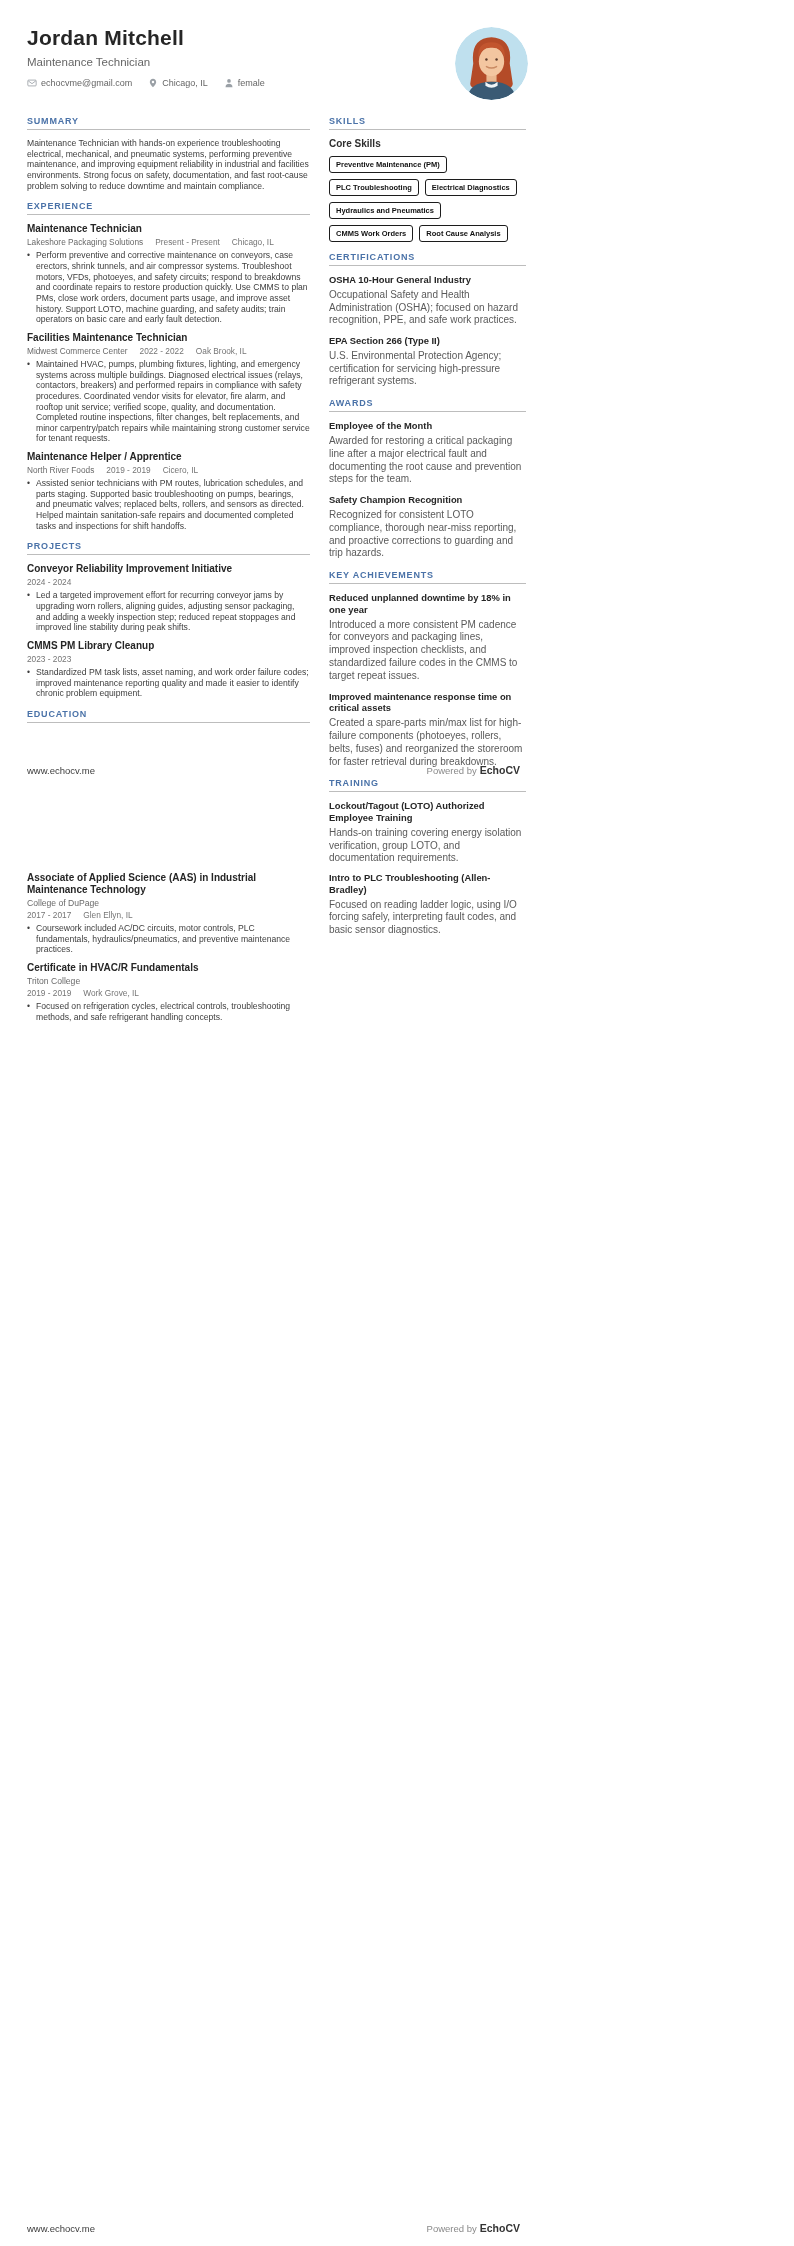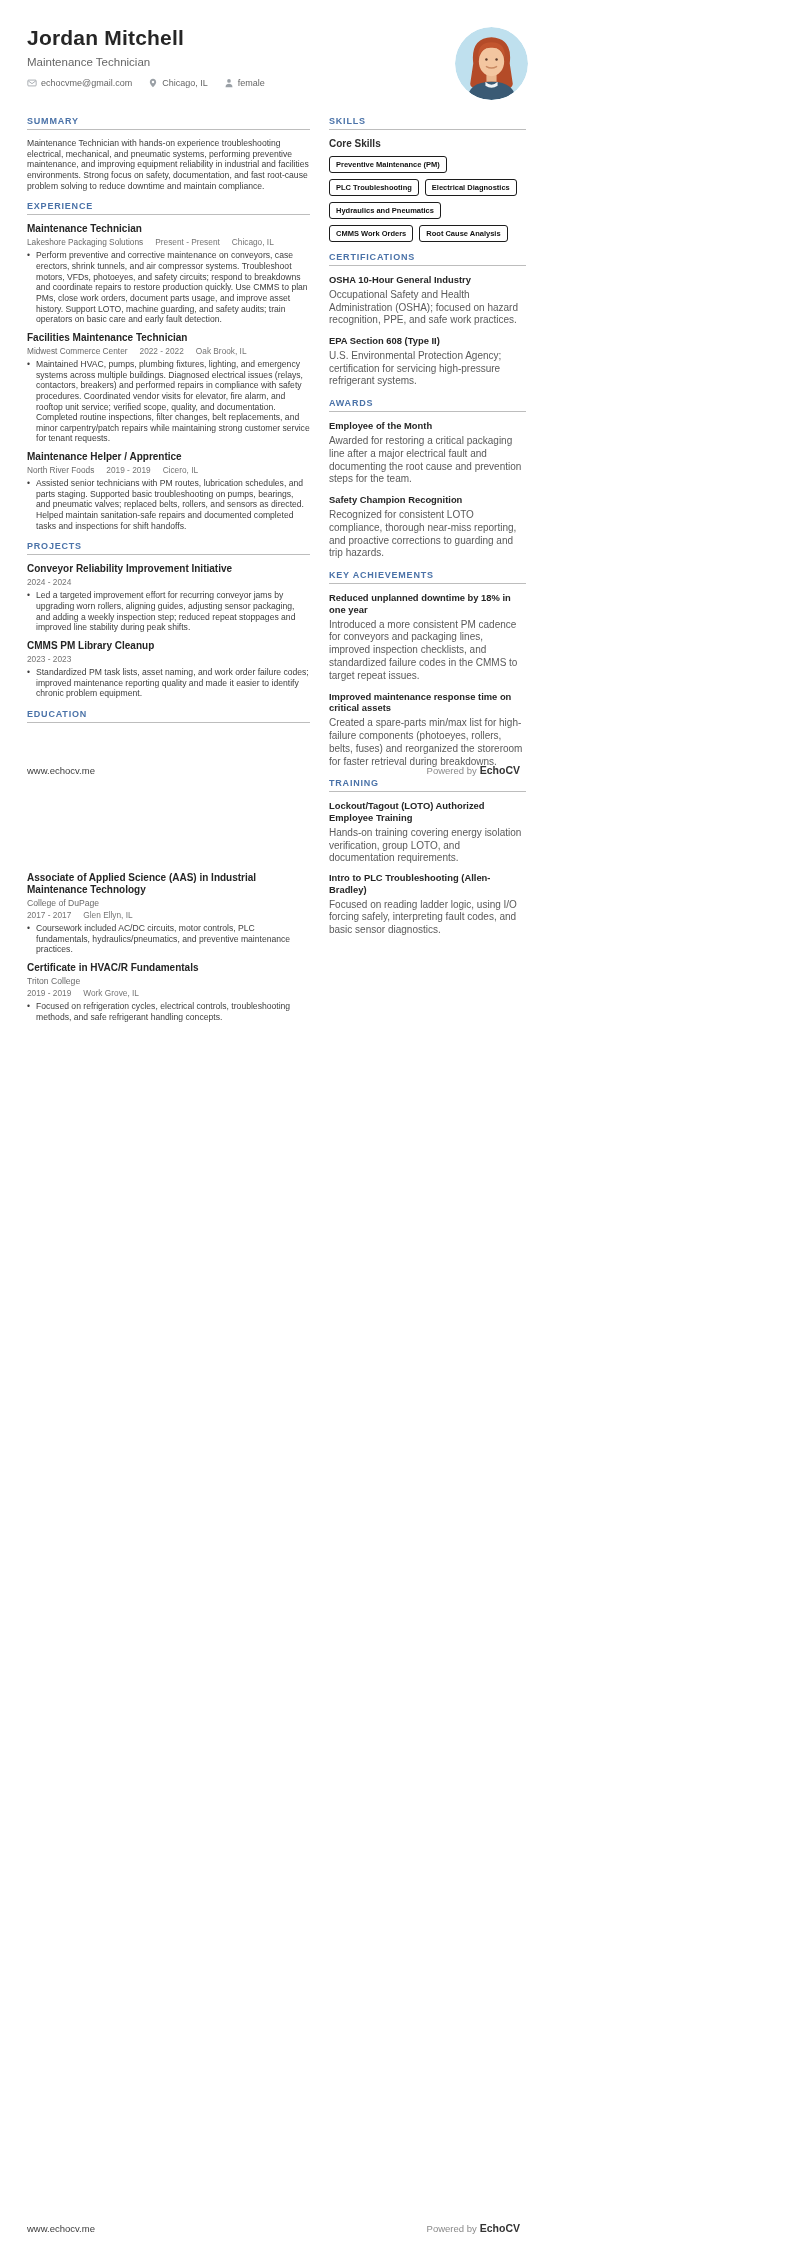--- a/index.html
+++ b/index.html
@@ -223,21 +223,21 @@
         </div>
       </section>
 
       <section class="section">
         <div class="sec-head">CERTIFICATIONS</div>
         <div class="r-item">
           <div class="r-title">OSHA 10-Hour General Industry</div>
           <div class="r-desc">Occupational Safety and Health Administration (OSHA); focused on hazard recognition, PPE, and safe work practices.</div>
         </div>
         <div class="r-item">
-          <div class="r-title">EPA Section 608 (Type II)</div>
+          <div class="r-title">EPA Section 266 (Type II)</div>
           <div class="r-desc">U.S. Environmental Protection Agency; certification for servicing high-pressure refrigerant systems.</div>
         </div>
       </section>
 
       <section class="section">
         <div class="sec-head">AWARDS</div>
         <div class="r-item">
           <div class="r-title">Employee of the Month</div>
           <div class="r-desc">Awarded for restoring a critical packaging line after a major electrical fault and documenting the root cause and prevention steps for the team.</div>
         </div>

